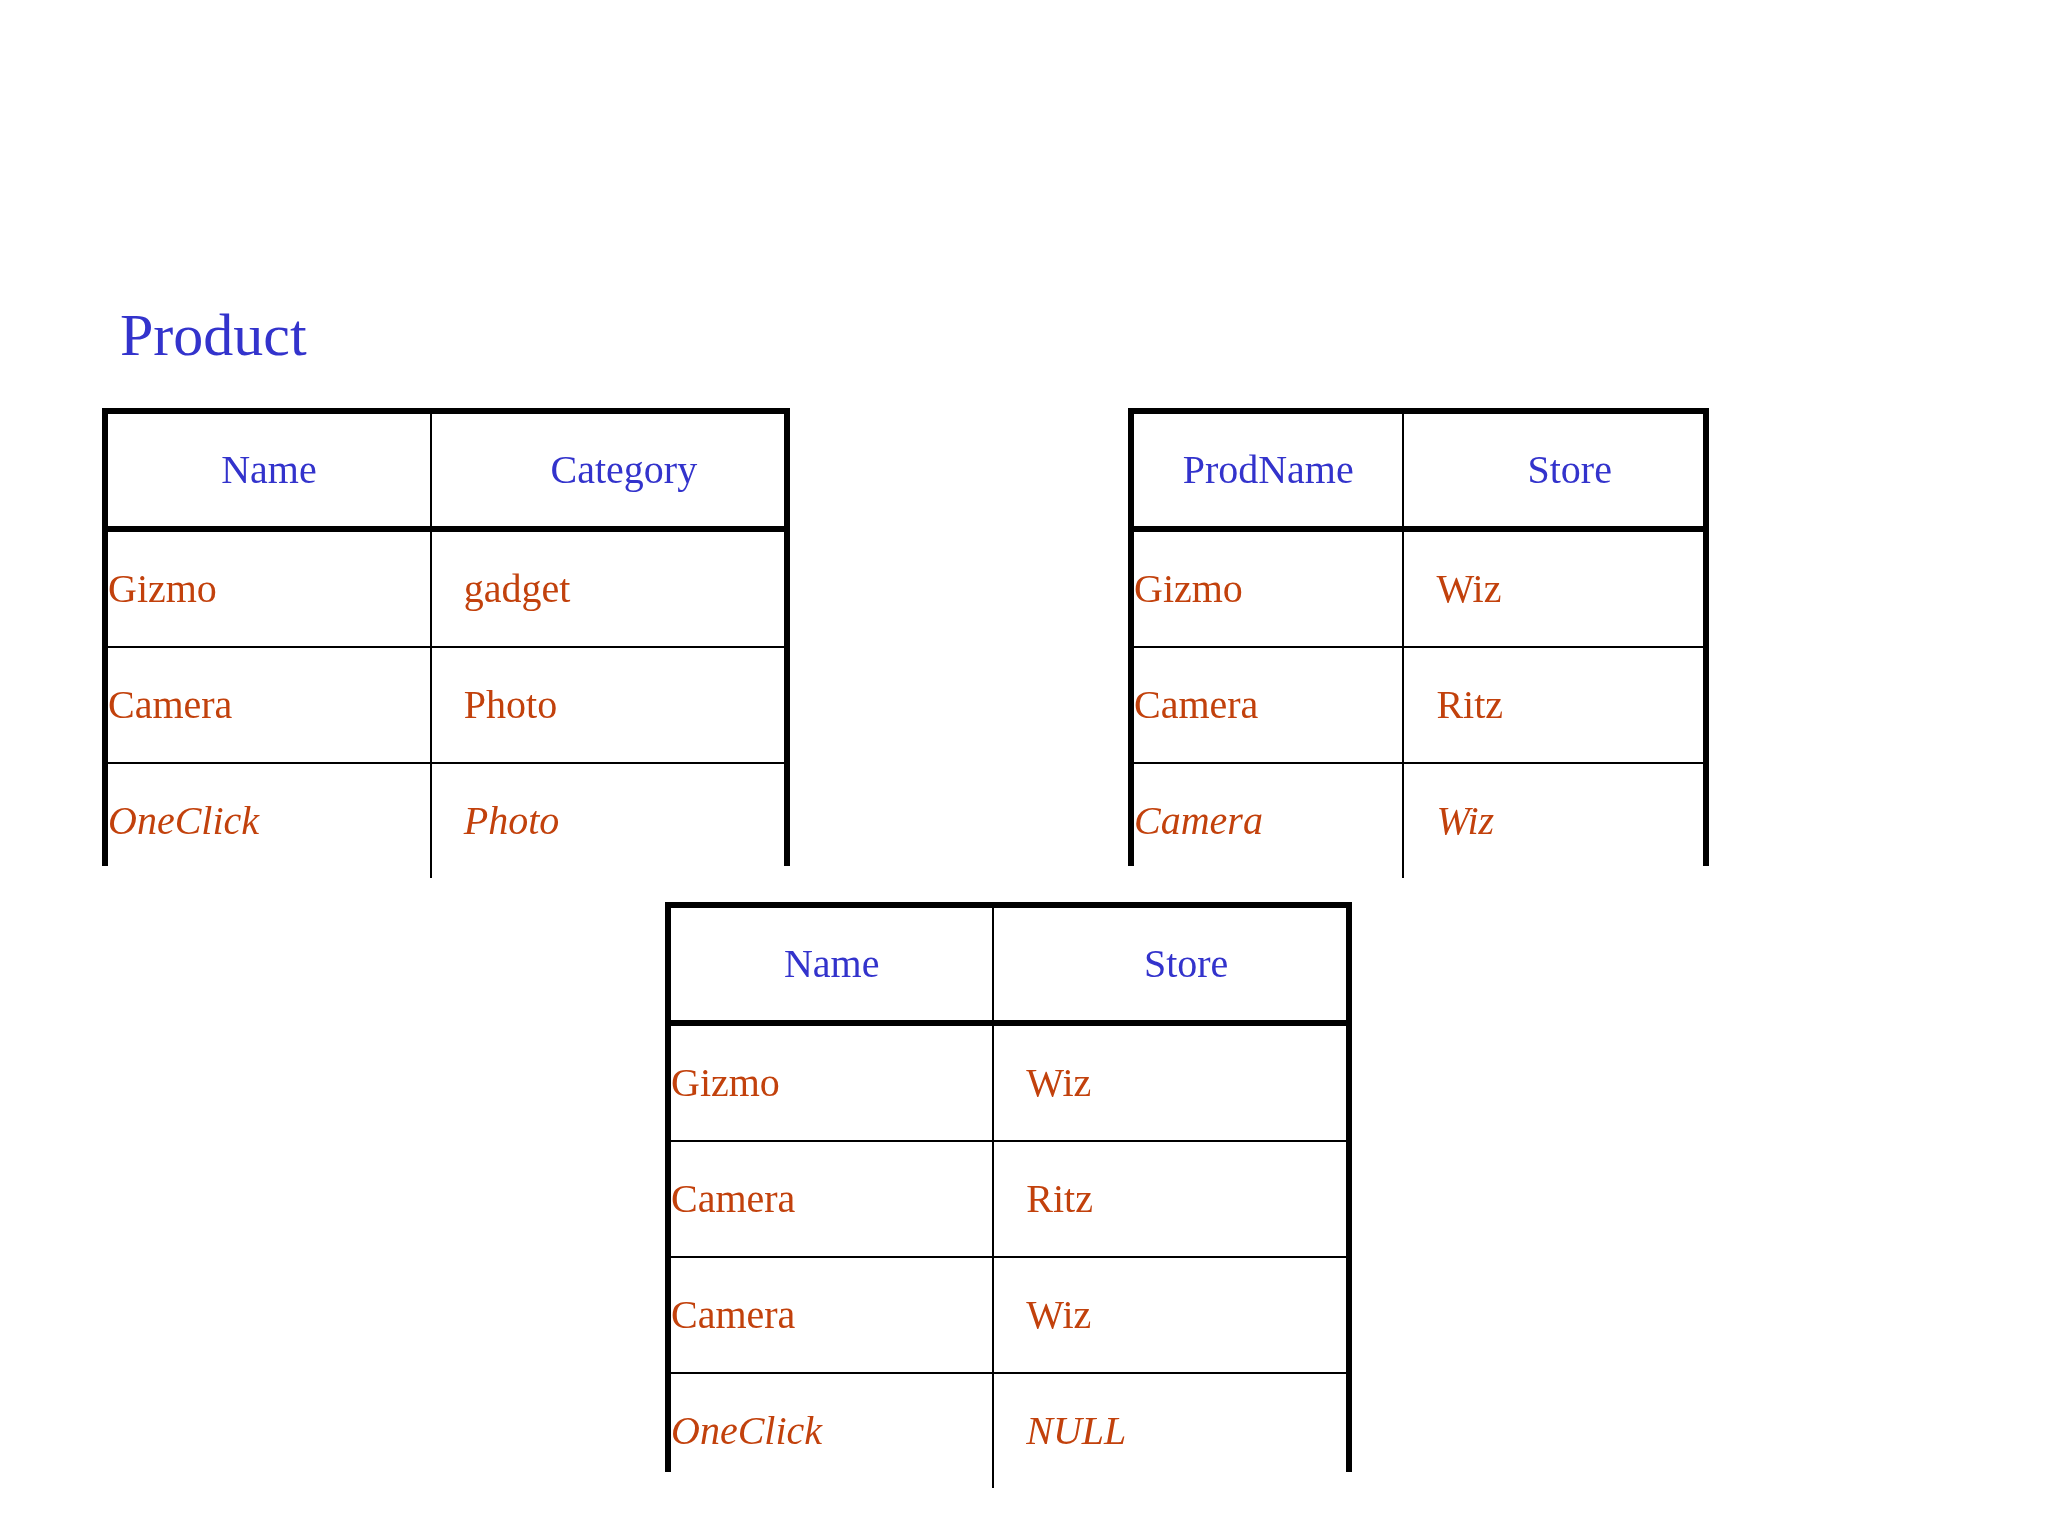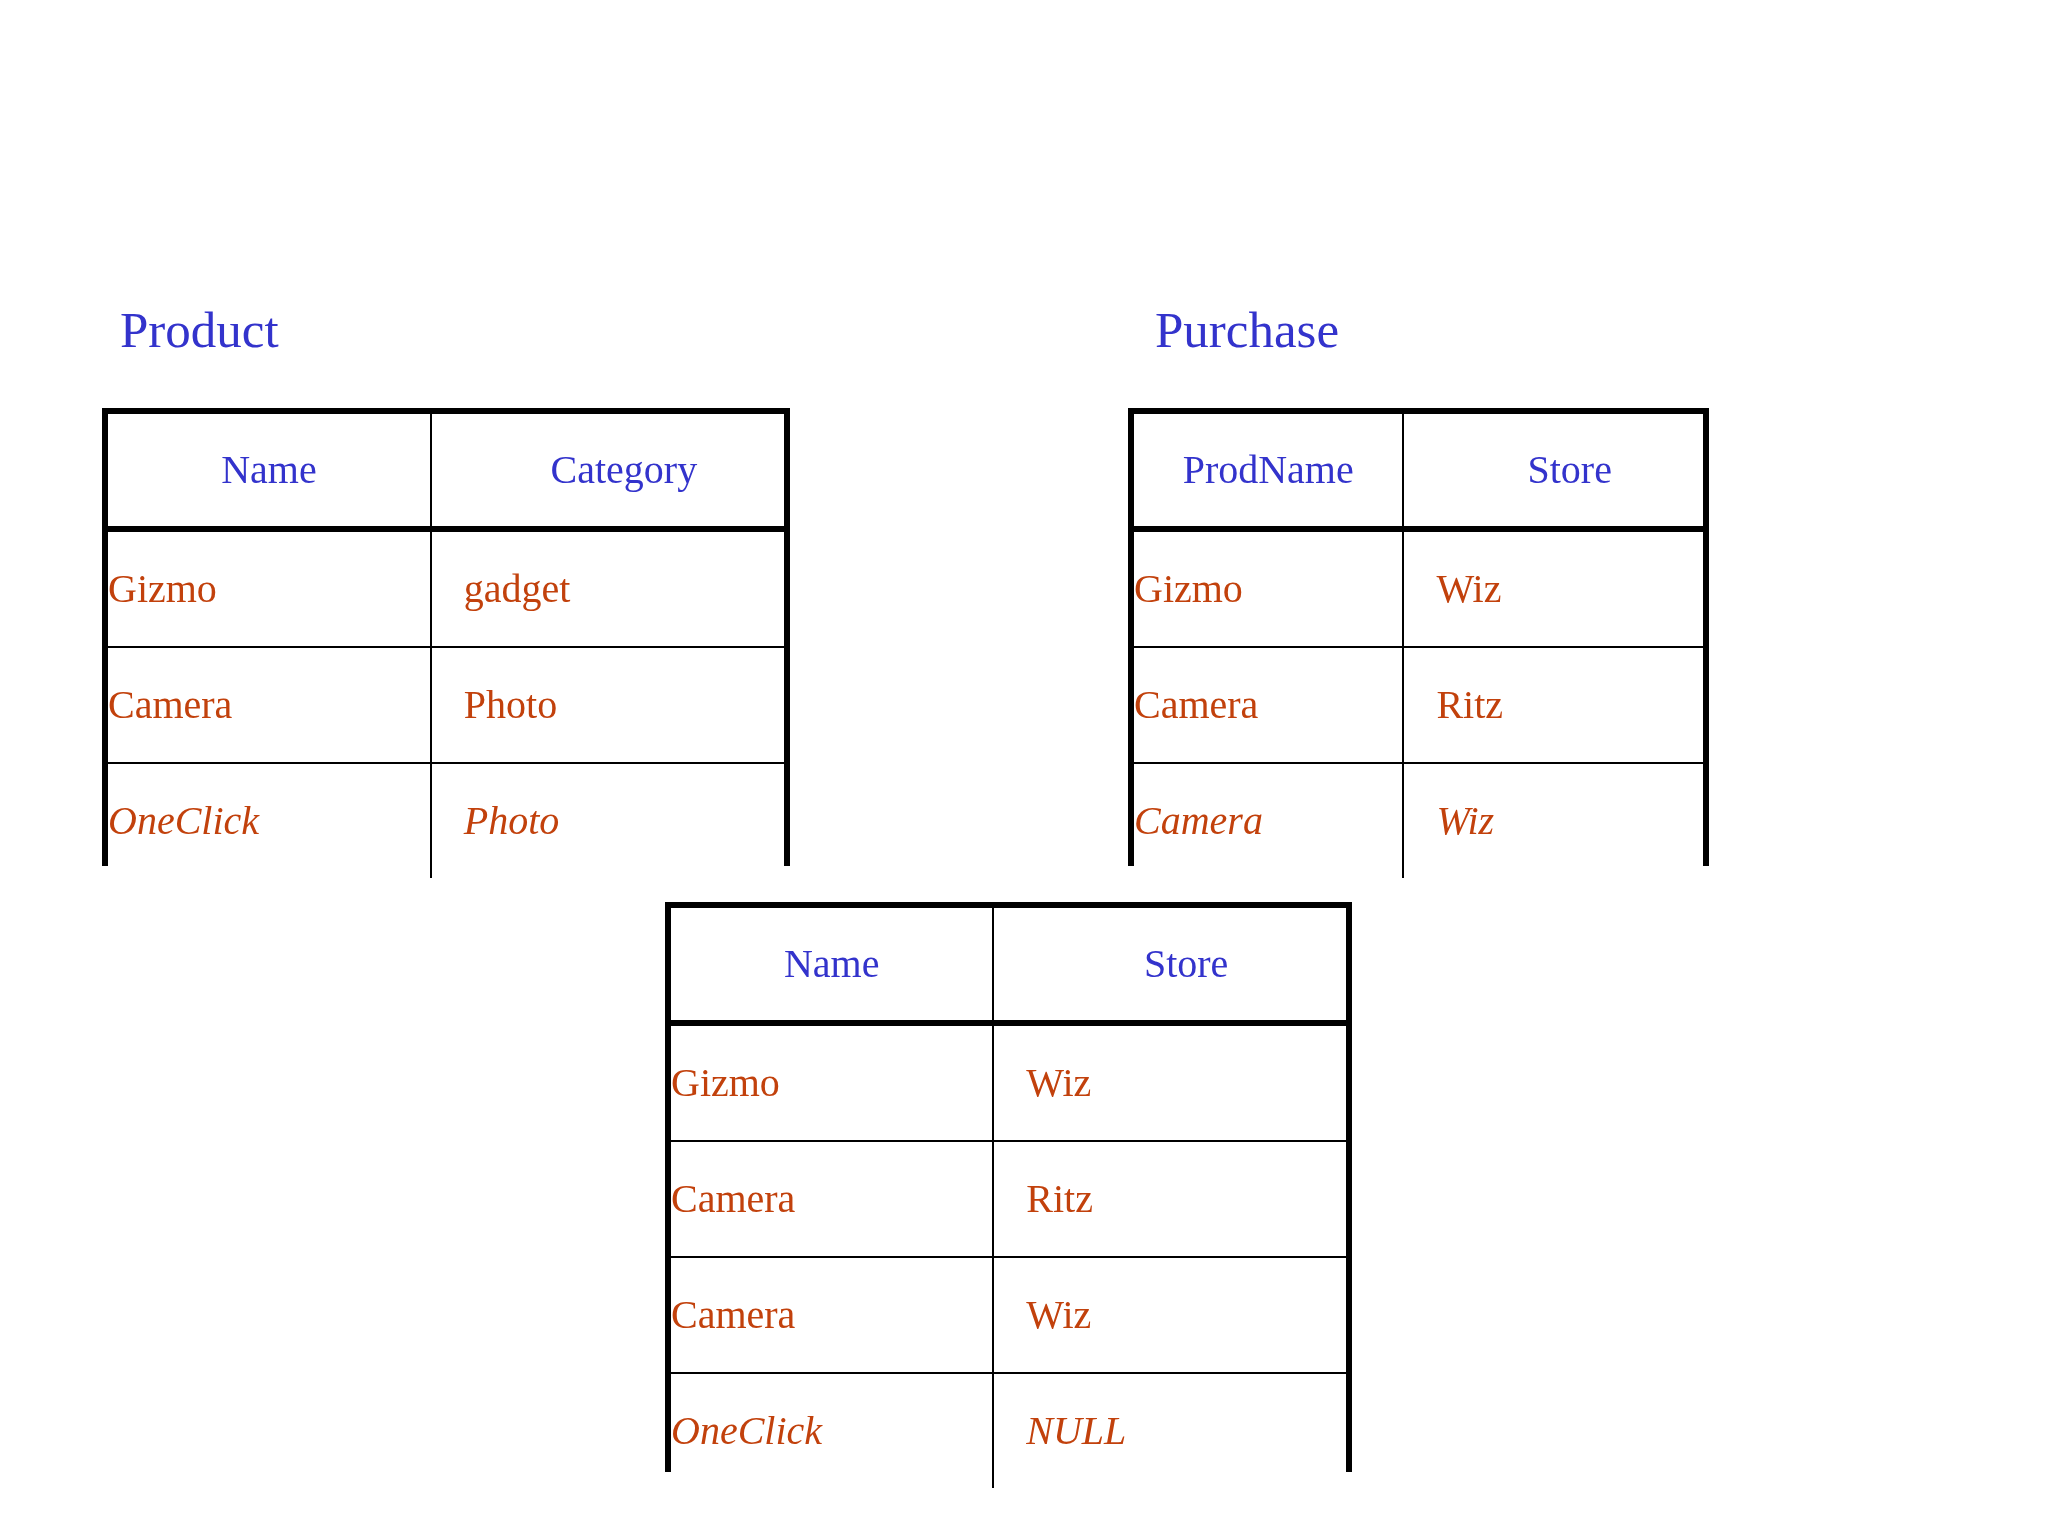--- a/index.html
+++ b/index.html
@@ -16,21 +16,21 @@
     width: 2048px;
     height: 1536px;
     background: #ffffff;
     overflow: hidden;
   }
 
   
   .tbl-title {
     position: absolute;
     font-family: "Liberation Serif", "DejaVu Serif", serif;
-    font-size: 51px;
+    font-size: 60px;
     line-height: 1;
     font-weight: 400;
     color: #3333cc;
     white-space: nowrap;
   }
   #title-product  { left: 120px; top: 305px; }
   #title-purchase { left: 1155px; top: 305px; }
 
   
   .rel-table {
@@ -110,21 +110,20 @@
           <td>Photo</td>
         </tr>
         <tr>
           <td>OneClick</td>
           <td>Photo</td>
         </tr>
       </tbody>
     </table>
   </div>
 
-  <div class="tbl-title" id="title-purchase">Purchase</div>
 
   <div class="rel-table" id="table-purchase">
     <table class="rel-grid">
       <thead>
         <tr>
           <th class="col-a">ProdName</th>
           <th class="col-b">Store</th>
         </tr>
       </thead>
       <tbody>

